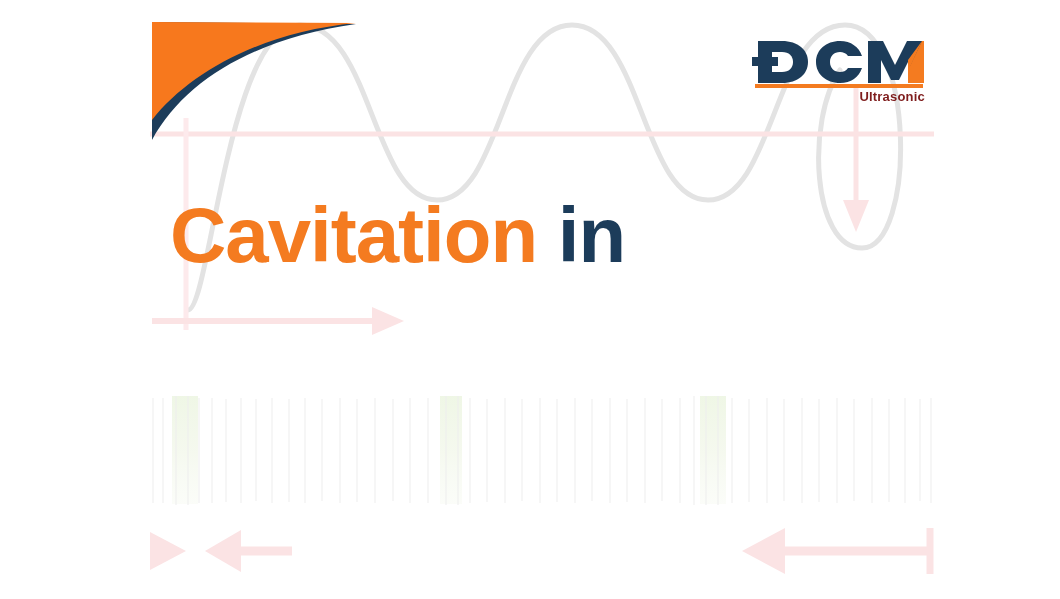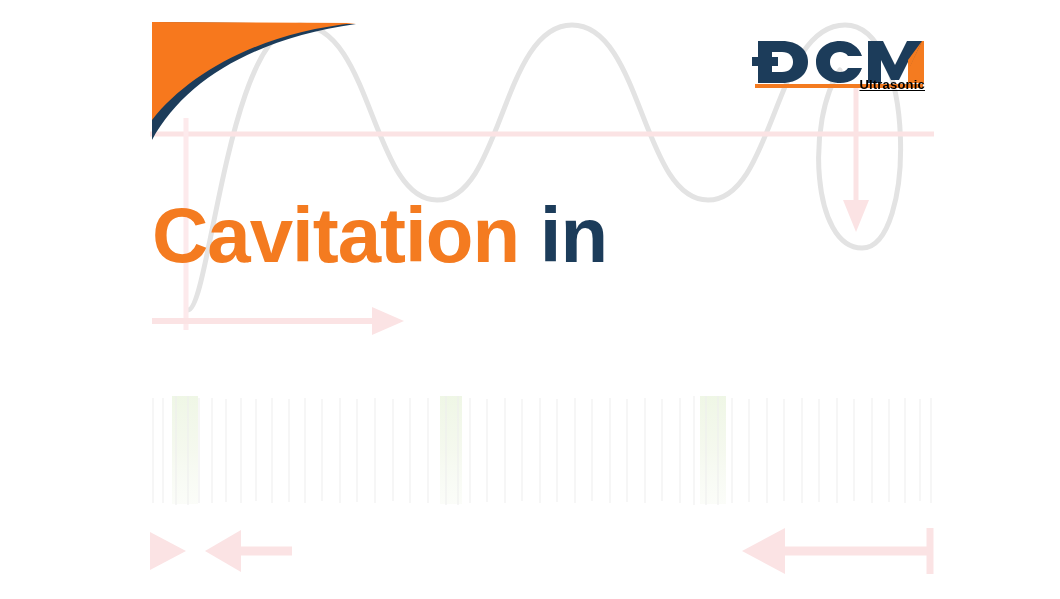--- a/index.html
+++ b/index.html
@@ -61,34 +61,33 @@
     position: absolute;
     left: 3px;
     top: 46px;
     width: 168px;
     height: 4px;
     background: #F47B20;
   }
   .logo-sub {
     position: absolute;
     right: 2px;
-    top: 40px;
+    top: 52px;
     font-family: "Liberation Sans", sans-serif;
     font-size: 13px;
     font-weight: bold;
-    color: #000000;
+    color: #7f1d1d;
     letter-spacing: 0.2px;
     line-height: 1;
-    text-decoration: underline;
   }
 
   
   .title-block {
     position: absolute;
-    left: 152px;
+    left: 170px;
     top: 196px;
     width: 800px;
   }
   .title-line {
     font-family: "Liberation Sans", sans-serif;
     font-weight: bold;
     line-height: 1.0;
     white-space: nowrap;
   }
   .title-line-1 {

